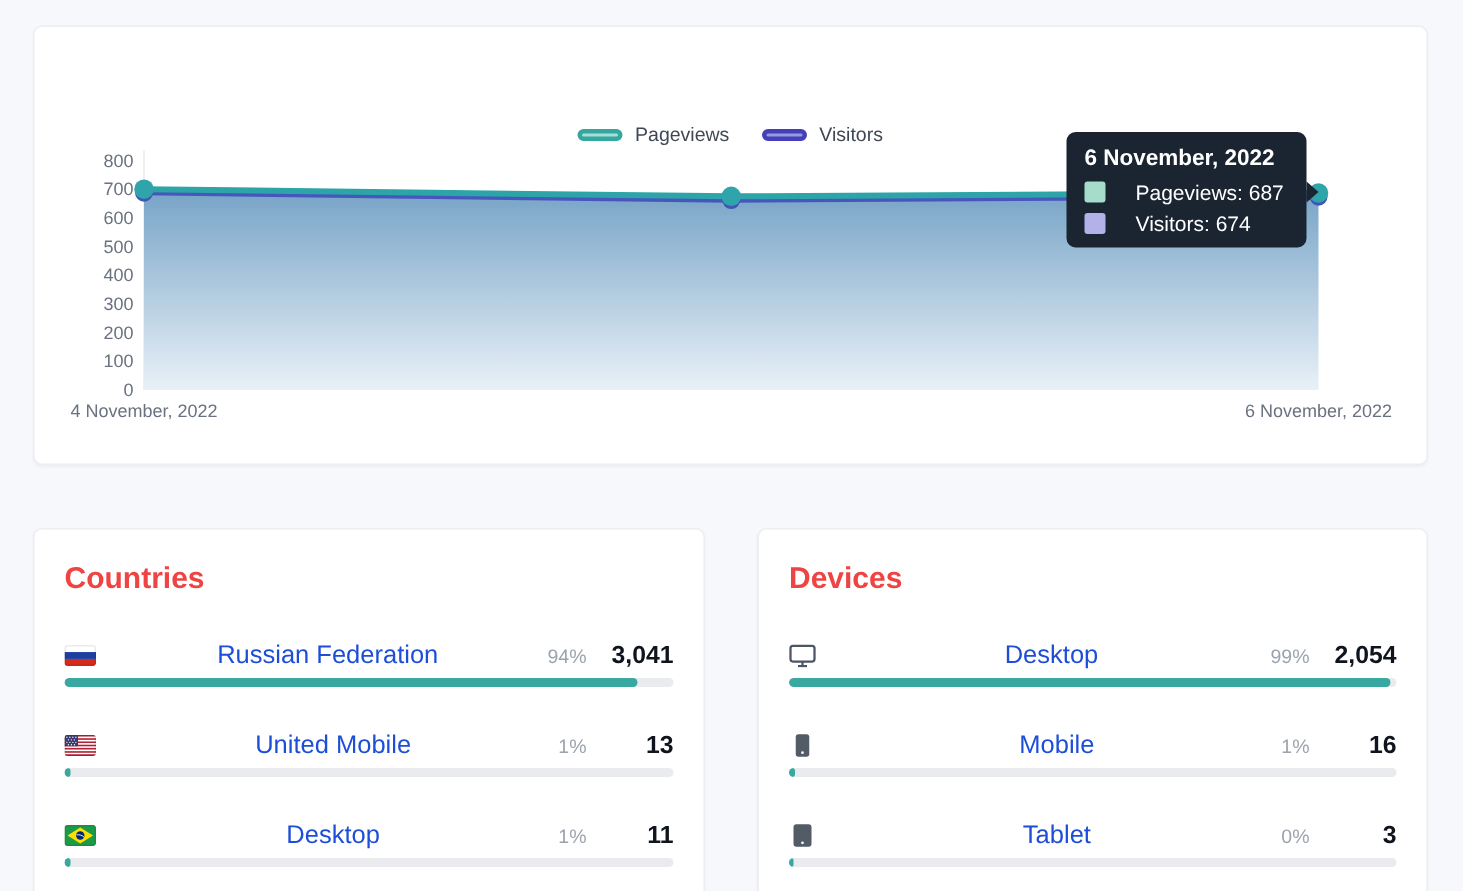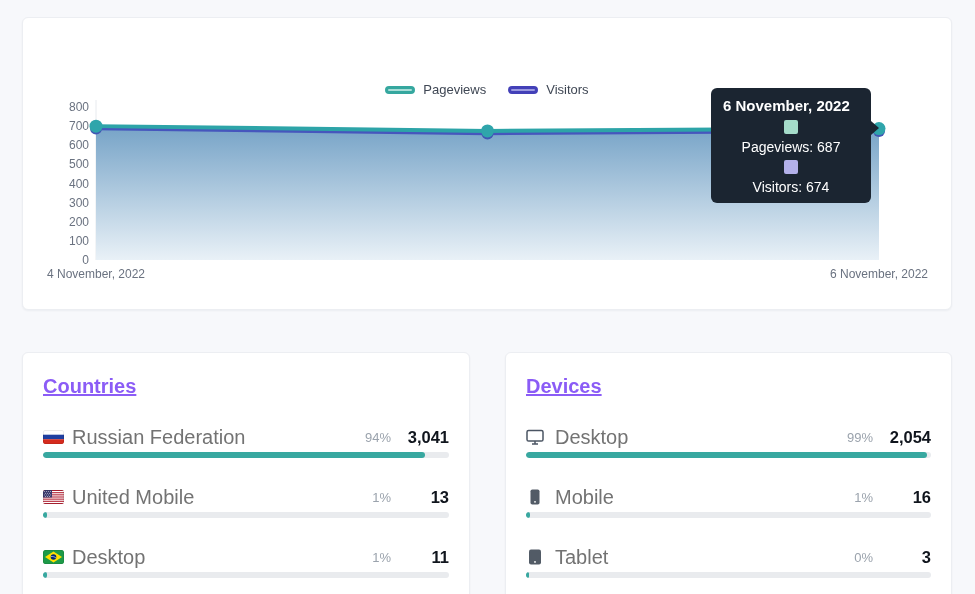--- a/index.html
+++ b/index.html
@@ -42,33 +42,33 @@
     position:absolute; left:688px; top:70px; width:160px;
     background:#1b2531; color:#ffffff; border-radius:6px;
     padding:9px 12px 8px 12px; z-index:3;
   }
   .tooltip:after {
     content:""; position:absolute; right:-8px; top:33px;
     border-top:7px solid transparent; border-bottom:7px solid transparent;
     border-left:8px solid #1b2531;
   }
   .tooltip-title { font-size:15px; font-weight:bold; margin-bottom:6px; white-space:nowrap; }
-  .tooltip-row { display:flex; align-items:center; gap:5px; font-size:14px; margin-top:5px; white-space:nowrap;flex-direction:column; }
+  .tooltip-row { display:flex; align-items:center; gap:20px; font-size:14px; margin-top:5px; white-space:nowrap; }
   .tt-sw { width:14px; height:14px; border-radius:2px; flex:0 0 auto; }
   .tt-pv { background:#a5dcca; }
   .tt-vi { background:#b3b1ea; }
   
   #countries-card { left:22px; top:352px; width:448px; height:280px; padding:22px 20px; }
   #devices-card   { left:505px; top:352px; width:447px; height:280px; padding:22px 20px; }
-  .card-title { font-size:20px; font-weight:600; color:#8b5cf6; line-height:22px;text-decoration:underline; }
+  .card-title { font-size:20px; font-weight:600; color:#ef4444; line-height:22px; }
   .stat-row { margin-top:29px; cursor:pointer; }
   .stat-row:first-of-type { margin-top:30px; }
   .stat-line { display:flex; align-items:center; height:20px; }
   .stat-icon { width:22px; margin-right:7px; display:flex; align-items:center; flex:0 0 auto; }
-  .stat-label { font-size:20px; color:#737373; flex:1 1 auto; white-space:nowrap; overflow:hidden; }
+  .stat-label { font-size:17px; color:#1d4ed8; flex:1 1 auto; white-space:nowrap; overflow:hidden;text-align:center; }
   .stat-pct { font-size:13px; color:#9ba3ad; flex:0 0 auto; }
   .stat-val { font-size:16.5px; font-weight:600; color:#10151d; text-align:right; min-width:46px; margin-left:12px; flex:0 0 auto; }
   .bar { margin-top:5px; height:6px; border-radius:3px; background:#e9ebee; overflow:hidden; }
   .bar-fill { height:100%; border-radius:3px; background:#38a8a0; min-width:3px; }
   .flag { display:block; border-radius:2px; outline:1px solid rgba(0,0,0,0.08); outline-offset:-1px; }
 </style>
 </head>
 <body>
 
 <section class="card" id="chart-card">

